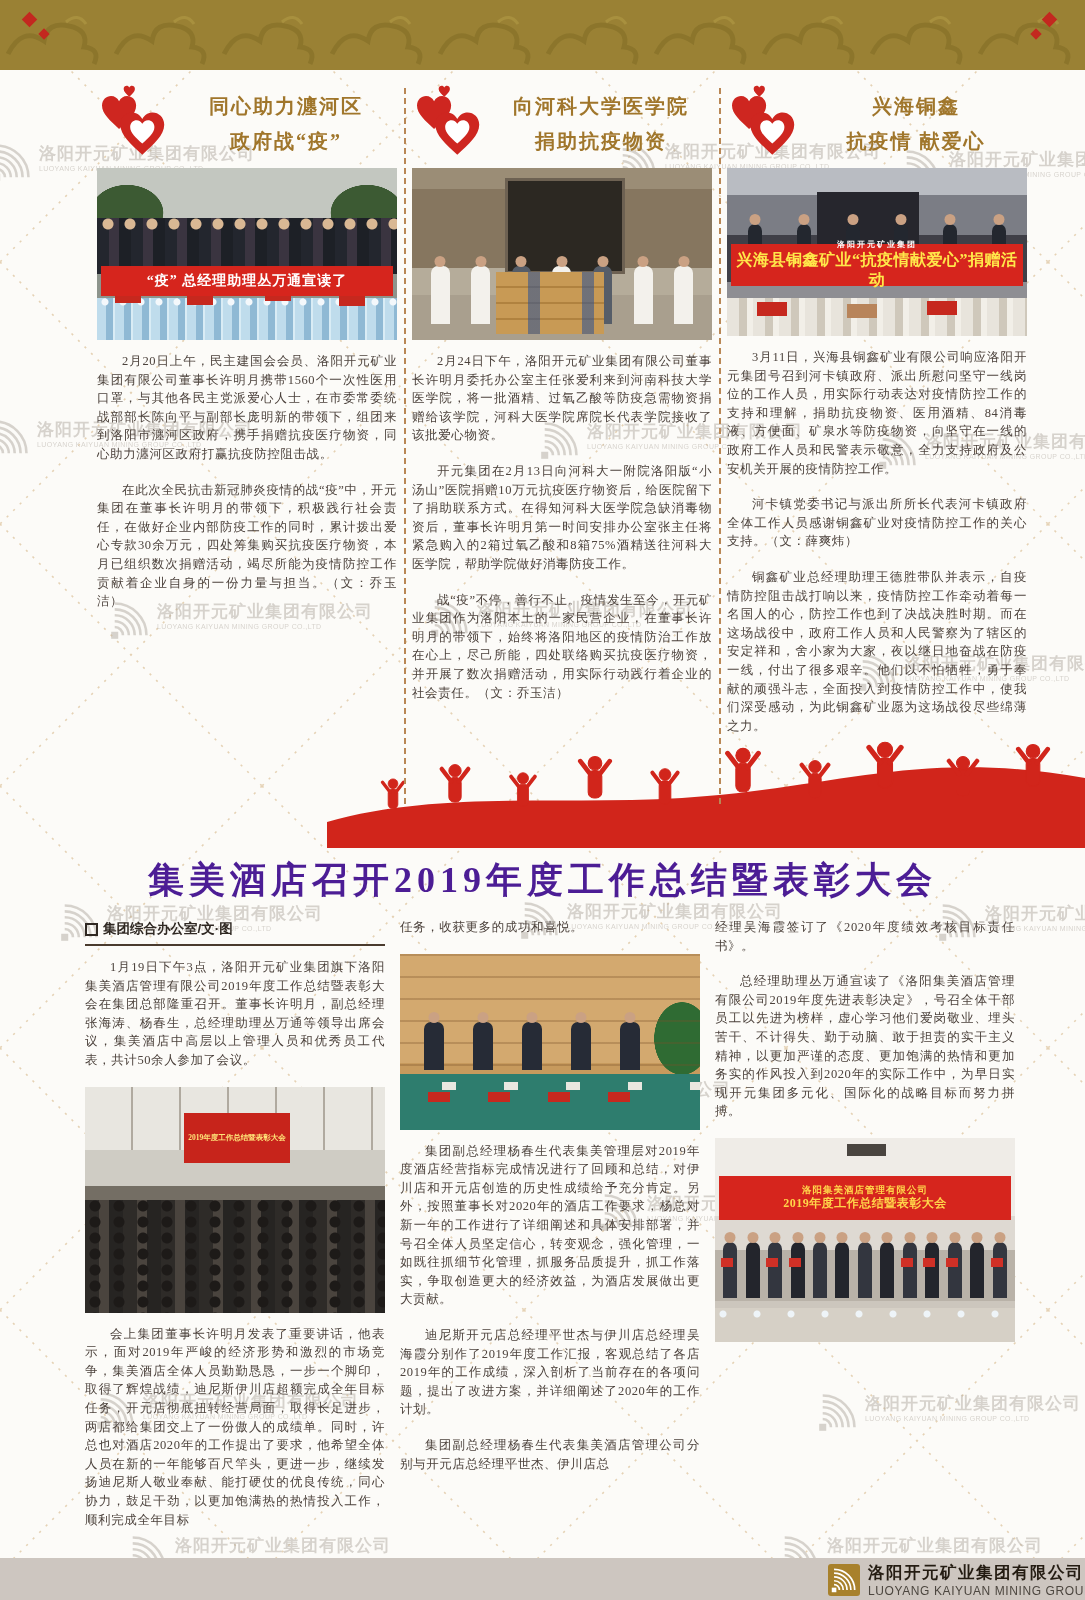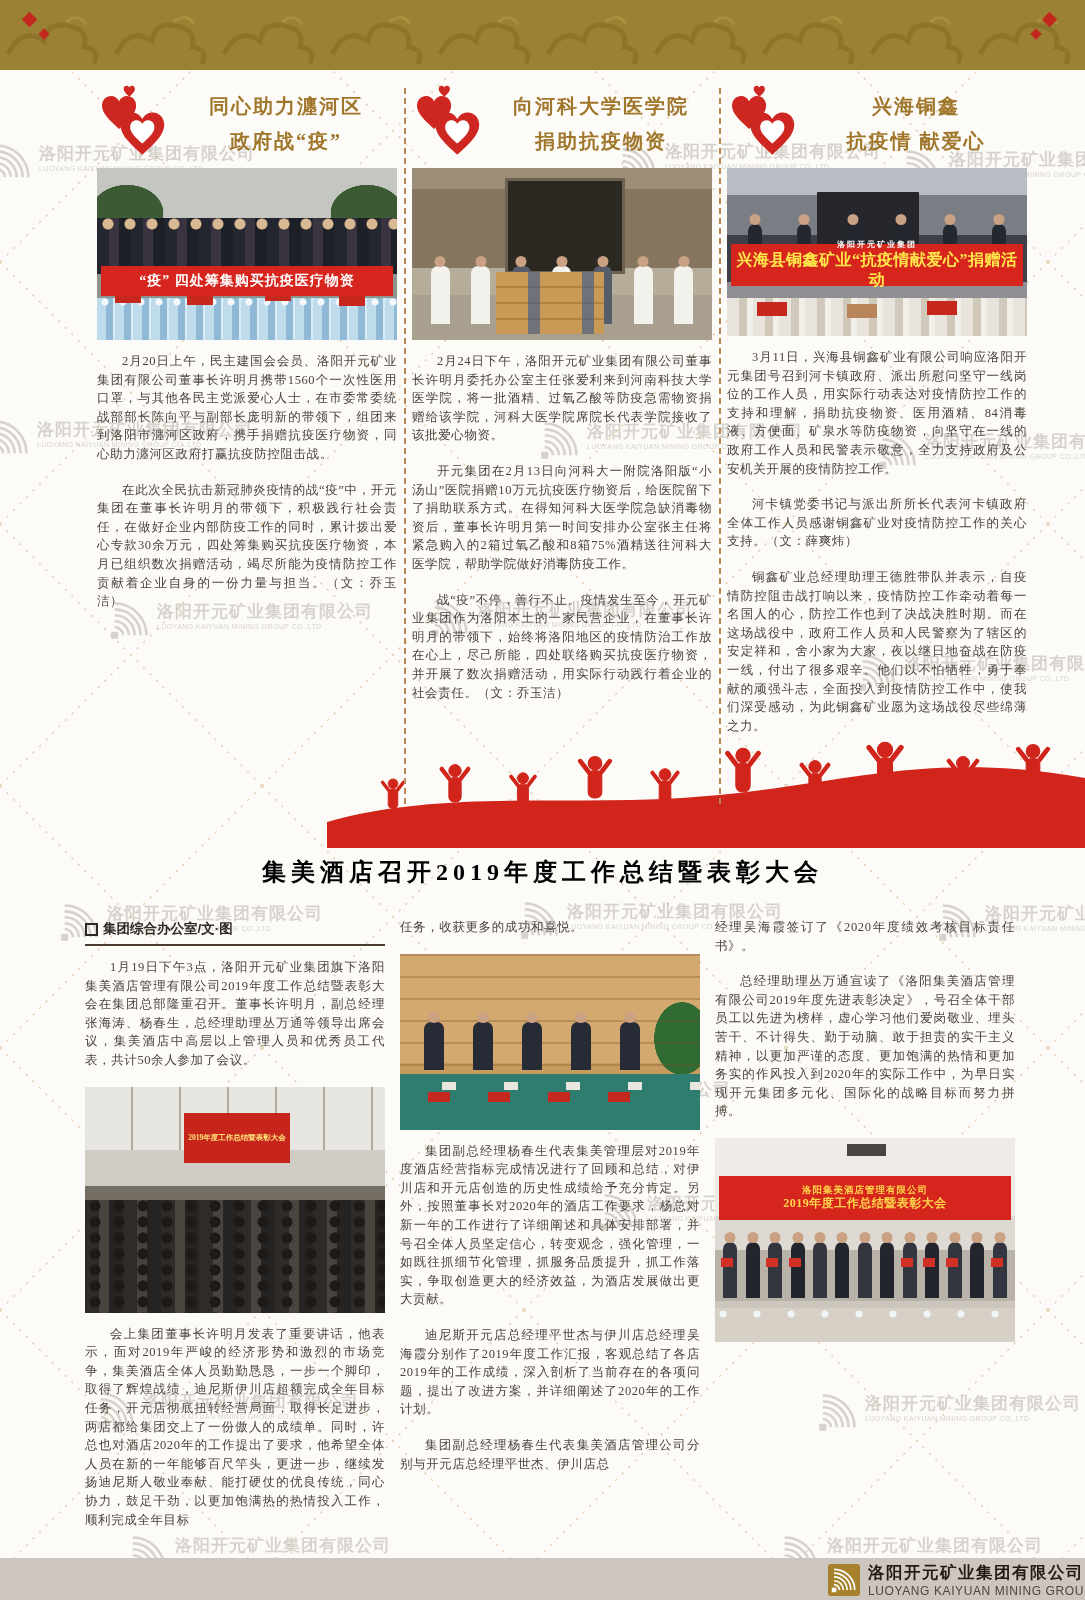--- a/index.html
+++ b/index.html
@@ -126,21 +126,21 @@
   .photo6 .figrow{left:4px;right:4px;top:92px;height:68px;}
   .photo6 .fg{width:14px;height:56px;background:#33363f;}
   .photo6 .fg:nth-child(2n){background:#23252c;}
   .photo6 .floor{position:absolute;left:0;right:0;bottom:0;height:34px;background:#d6d0c6;z-index:3;
       background-image:radial-gradient(circle 3px at 8px 6px,#eef4f8 3px,transparent 4px);
       background-size:34px 10px;background-repeat:repeat-x;}
   
   .silhouettes{position:absolute;right:0;top:716px;width:758px;height:132px;z-index:2;pointer-events:none;}
   
   .headline{position:absolute;left:0;top:856px;width:100%;text-align:center;margin:0;
-      font-size:24px;font-weight:bold;color:#000000;letter-spacing:5px;z-index:3;}
+      font-size:36px;font-weight:bold;color:#4c1d95;letter-spacing:5px;z-index:3;}
   
   .bottom-articles{position:absolute;left:85px;top:918px;width:930px;display:flex;gap:15px;z-index:3;}
   .bcol{width:300px;flex:none;}
   .byline{font-family:"Liberation Sans",sans-serif;font-weight:bold;font-size:13.5px;color:#2f2822;
       padding-bottom:6px;border-bottom:2px solid #4a3b2e;margin:2px 0 12px;display:flex;
       align-items:center;gap:5px;}
   .byline .sq{width:9px;height:9px;border:2px solid #2f2822;flex:none;}
   
   .pfooter{position:absolute;left:0;bottom:0;width:1085px;height:42px;background:#cdc6c0;z-index:5;}
   .footer-inner{position:absolute;left:828px;top:4px;display:flex;gap:8px;align-items:center;}
@@ -381,21 +381,21 @@
         </svg>
         <h2 class="art-title">
           <span>同心助力瀍河区</span><br>
           <span>政府战“疫”</span>
         </h2>
       </div>
       <div class="photo photo1">
         <div class="ph-layer bg"></div>
         <div class="crowd"></div>
         <div class="ph-banner b1">
-            <span>“疫” 四处筹集购买抗疫医疗物资</span>
+            <span>“疫” 总经理助理丛万通宣读了</span>
           </div>
         <div class="goods"></div>
       </div>
       <p>2月20日上午，民主建国会会员、洛阳开元矿业集团有限公司董事长许明月携带1560个一次性医用口罩，与其他各民主党派爱心人士，在市委常委统战部部长陈向平与副部长庞明新的带领下，组团来到洛阳市瀍河区政府，携手捐赠抗疫医疗物资，同心助力瀍河区政府打赢抗疫防控阻击战。</p>
       <p>在此次全民抗击新冠肺炎疫情的战“疫”中，开元集团在董事长许明月的带领下，积极践行社会责任，在做好企业内部防疫工作的同时，累计拨出爱心专款30余万元，四处筹集购买抗疫医疗物资，本月已组织数次捐赠活动，竭尽所能为疫情防控工作贡献着企业自身的一份力量与担当。（文：乔玉洁）</p>
     </article>
 
     <div class="vsep"></div>
 
     <article class="tcol art">

